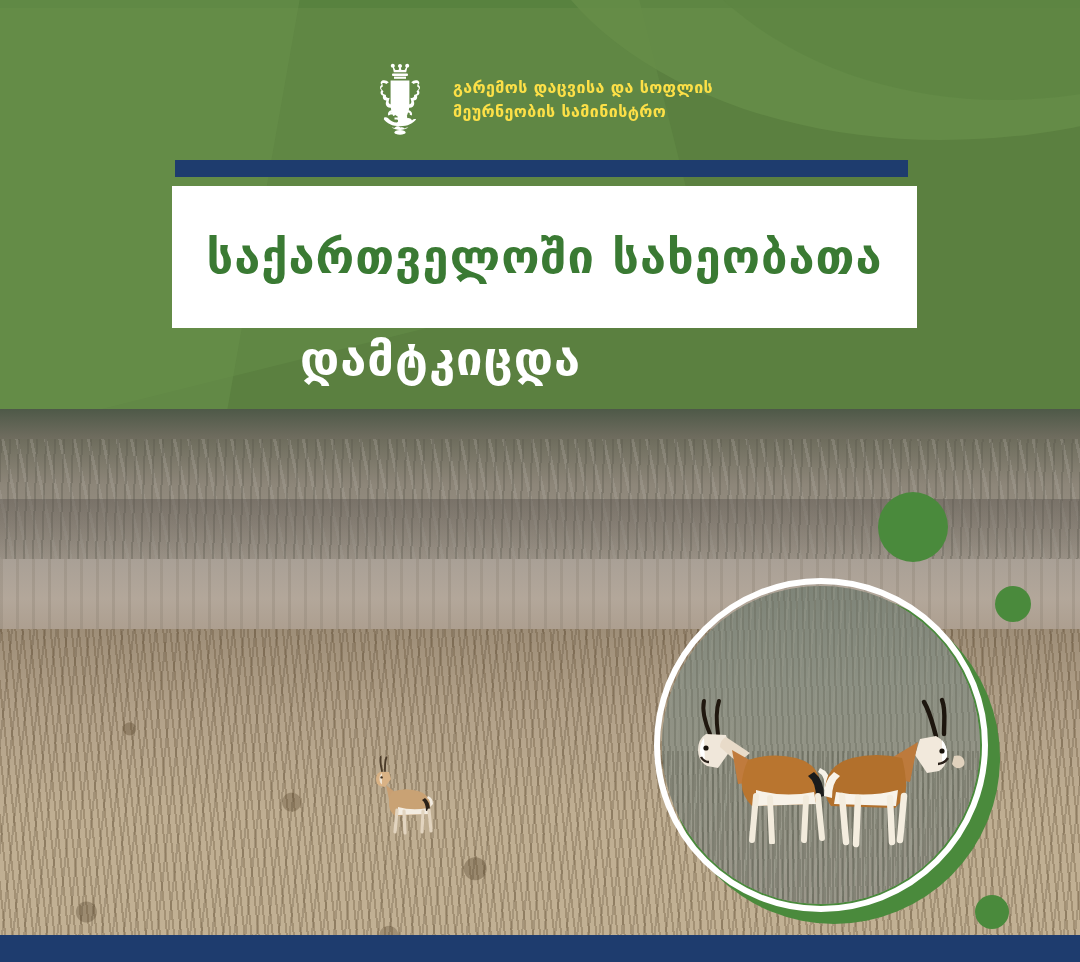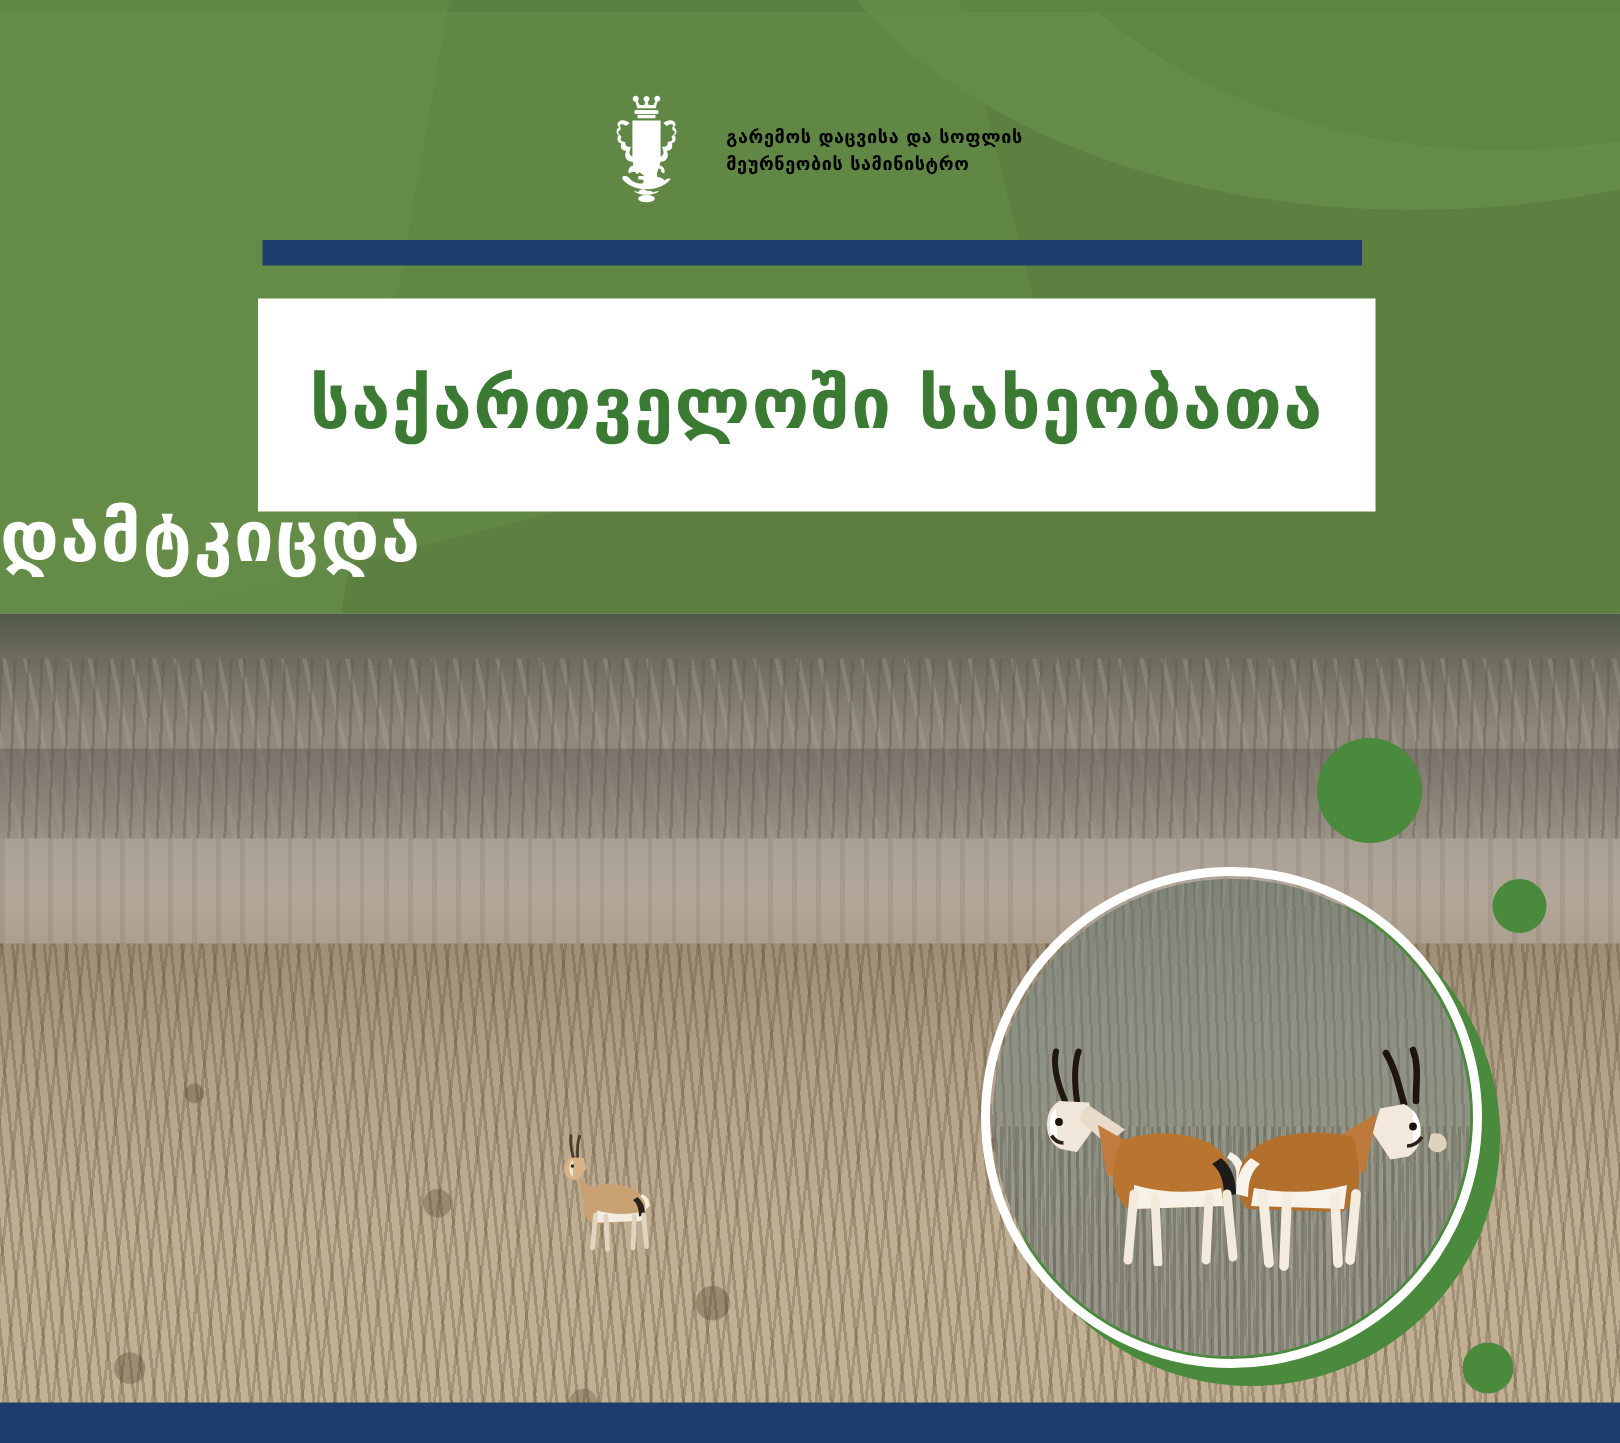--- a/index.html
+++ b/index.html
@@ -56,58 +56,58 @@
     opacity:.7;
   }
 
   
   .brand{
     position:absolute;left:0;top:62px;width:1080px;
     display:flex;align-items:center;justify-content:center;gap:20px;
   }
   .emblem{width:66px;height:76px;display:block;}
   .ministry{
-    color:#000000;
-    font-size:12px;
+    color:#fde047;
+    font-size:16px;
     line-height:1.5;
     letter-spacing:.4px;
     font-weight:700;
     white-space:pre-line;
     text-align:left;
   }
 
   
   .accent-bar{
     position:absolute;left:175px;top:160px;
     width:733px;height:17px;
     background:#1e3c6e;
   }
 
   
   .title-banner{
-    position:absolute;left:172px;top:199px;
+    position:absolute;left:172px;top:186px;
     width:745px;height:142px;
     background:#ffffff;
     display:flex;flex-direction:column;
     align-items:center;justify-content:center;
     gap:2px;
   }
   .title-line{
     color:#3a7a33;
     font-size:47px;
     font-weight:700;
     letter-spacing:1px;
     line-height:1.02;
     white-space:nowrap;
   }
 
   
   .title-line-3{
     position:absolute;left:0;top:335px;width:881px;
-    text-align:left;
+    text-align:center;
     color:#ffffff;
     font-size:47px;
     font-weight:700;
     letter-spacing:1px;
     line-height:1;
   }
   .title-underline{
     position:absolute;left:396px;top:417px;
     width:281px;height:9px;
     background:#ffffff;

